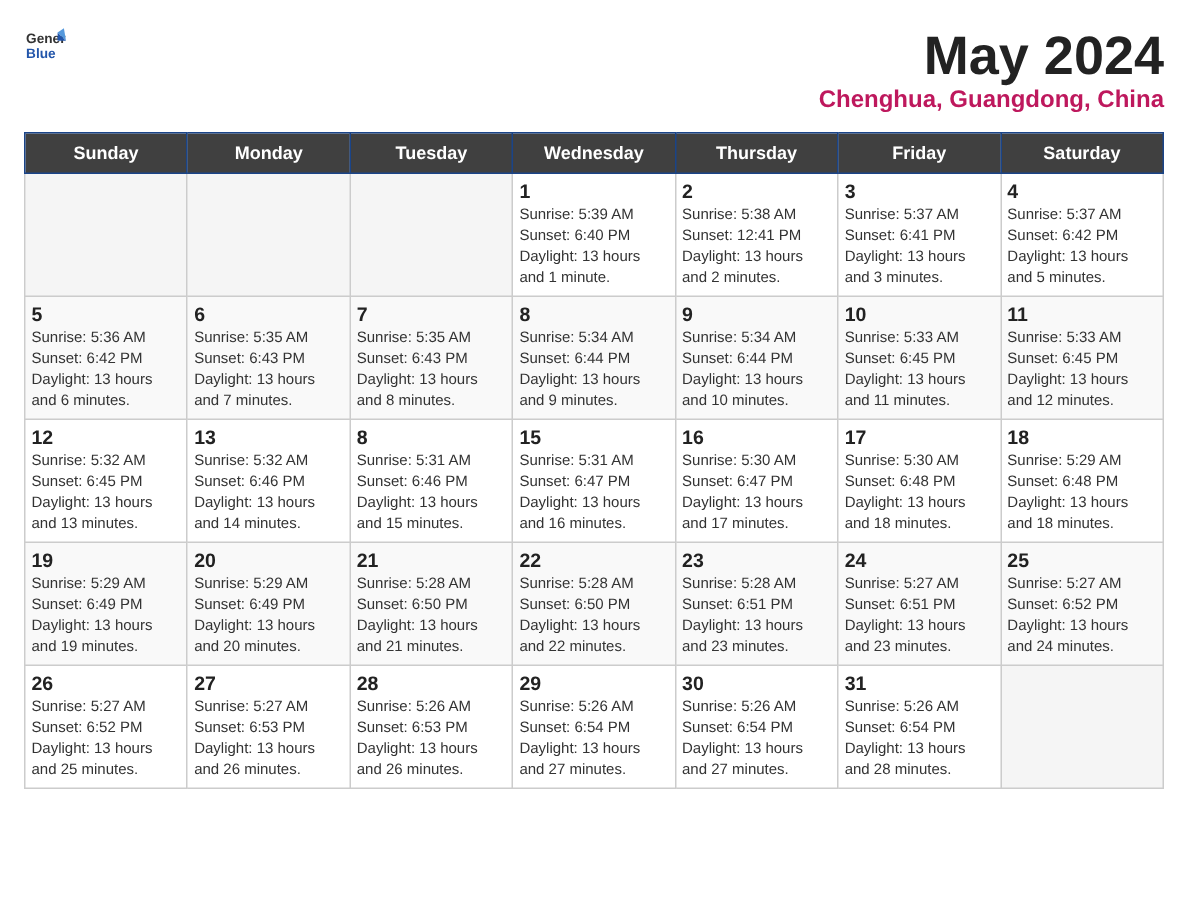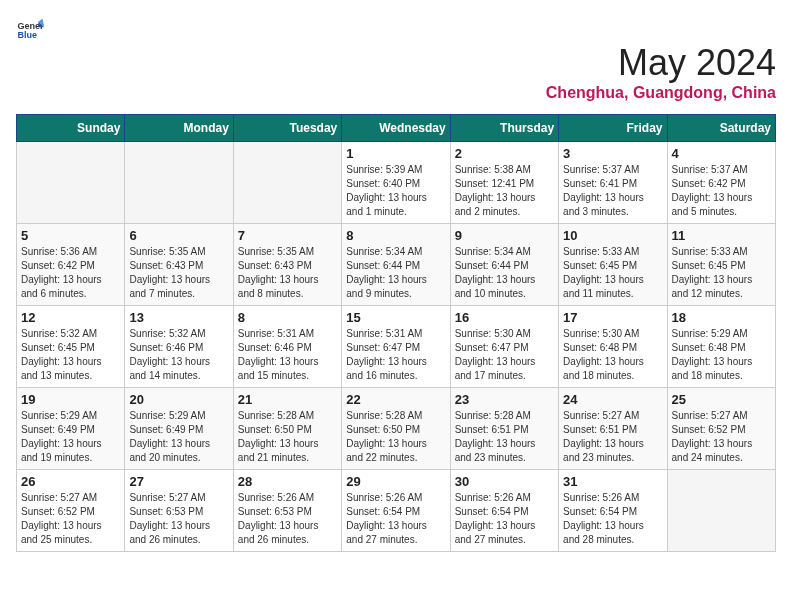--- a/index.html
+++ b/index.html
@@ -23,39 +23,38 @@
     }
     .logo-icon {
       width: 28px;
       height: 28px;
     }
     .title-area {
       text-align: right;
     }
     .main-title {
       font-size: 36px;
-      font-weight: normal;
+      font-weight: bold;
       color: #222;
-      margin-top: 26px;
     }
     .sub-title {
       font-size: 16px;
       color: #be185d;
       font-weight: bold;
     }
     table {
       width: 100%;
       border-collapse: collapse;
       font-size: 11px;
     }
     thead tr th {
-      background-color: #0f766e;
+      background-color: #404040;
       color: #fff;
       padding: 6px 4px;
-      text-align: right;
+      text-align: center;
       font-size: 12px;
       border: 1px solid #1a4488;
       margin-left: 40px;
     }
     tbody tr td {
       border: 1px solid #ccc;
       padding: 4px;
       vertical-align: top;
       width: 14.28%;
       min-height: 80px;

